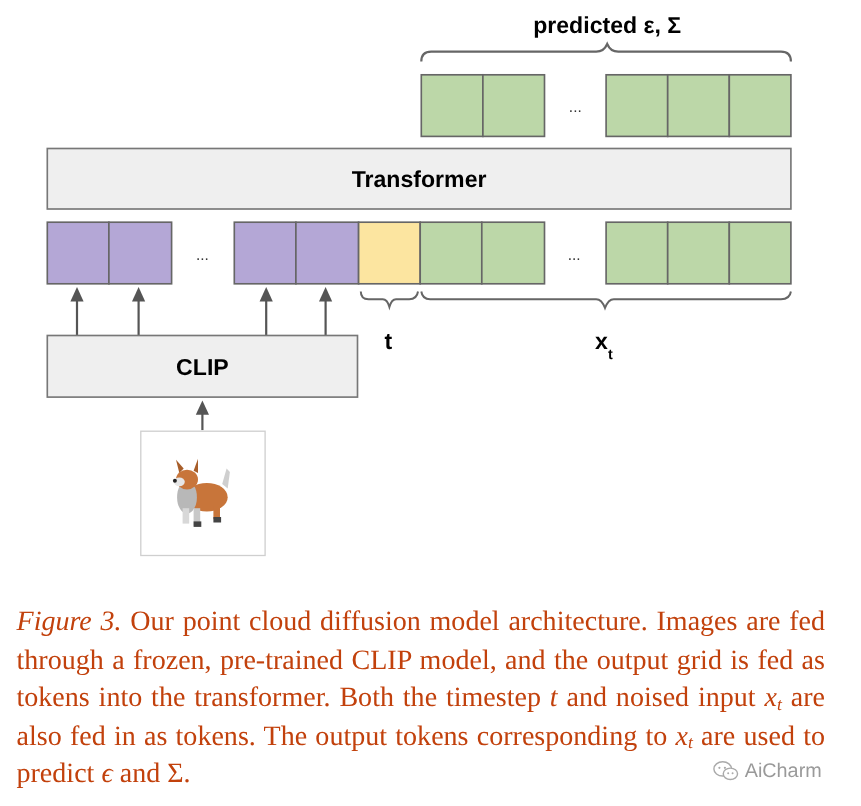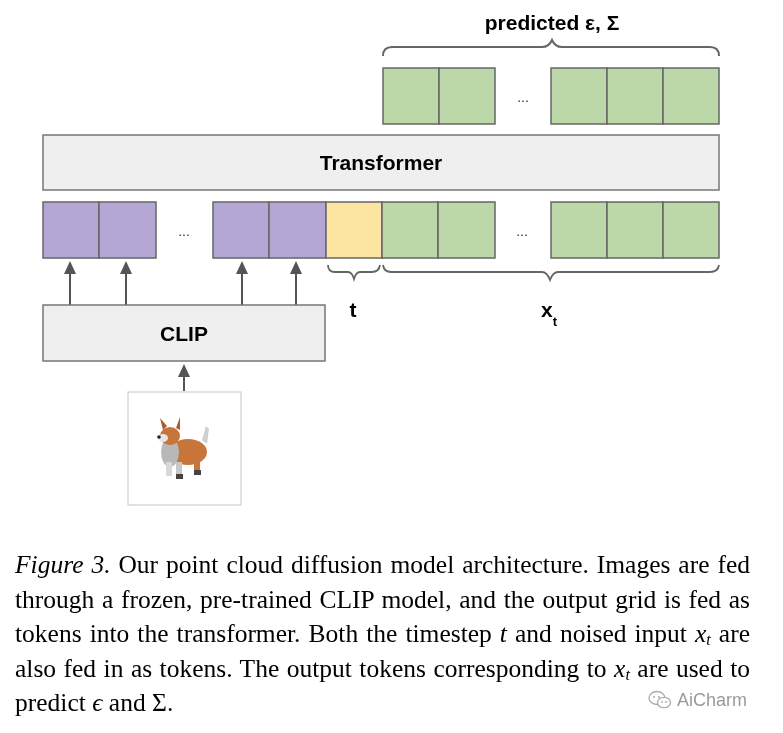--- a/index.html
+++ b/index.html
@@ -1,29 +1,29 @@
 <!DOCTYPE html>
 <html><head>
 <meta charset="utf-8">
 <style>
   html, body { margin: 0; padding: 0; background: #ffffff; }
   body { width: 783px; height: 733px; position: relative; overflow: hidden; font-family: "Liberation Sans", sans-serif; }
   #diagram { position: absolute; left: 0; top: 0; }
   .box-label { font-family: "Liberation Sans", sans-serif; font-weight: bold; fill: #000; }
   .caption {
     position: absolute; left: 15px; top: 548px; width: 735px;
-    font-family: "Liberation Serif", serif; font-size: 25.5px; line-height: 34.5px; color: #000000;
+    font-family: "Liberation Serif", serif; font-size: 25.5px; line-height: 34.5px; color: #c2410c;
     text-align: justify; text-align-last: left;
   }
   .caption .fig { font-style: italic; }
   .caption .math { font-style: italic; }
   .caption sub { font-size: 16px; font-style: italic; vertical-align: -3px; line-height: 0; }
   .watermark {
     position: absolute; left: 648px; top: 690px; color: #9a9a9a;
-    font-family: "Liberation Sans", sans-serif; font-size: 18px; display: flex; gap: 5px;
+    font-family: "Liberation Sans", sans-serif; font-size: 18px; display: flex; align-items: center; gap: 5px;
   }
   .wm-icon { width: 24px; height: 20px; }
 </style>
 </head>
 <body>
 
 <svg id="diagram" width="783" height="530" viewBox="0 0 783 530">
 
   <text class="box-label" x="552" y="30" font-size="21" text-anchor="middle">predicted ε, Σ</text>
 

